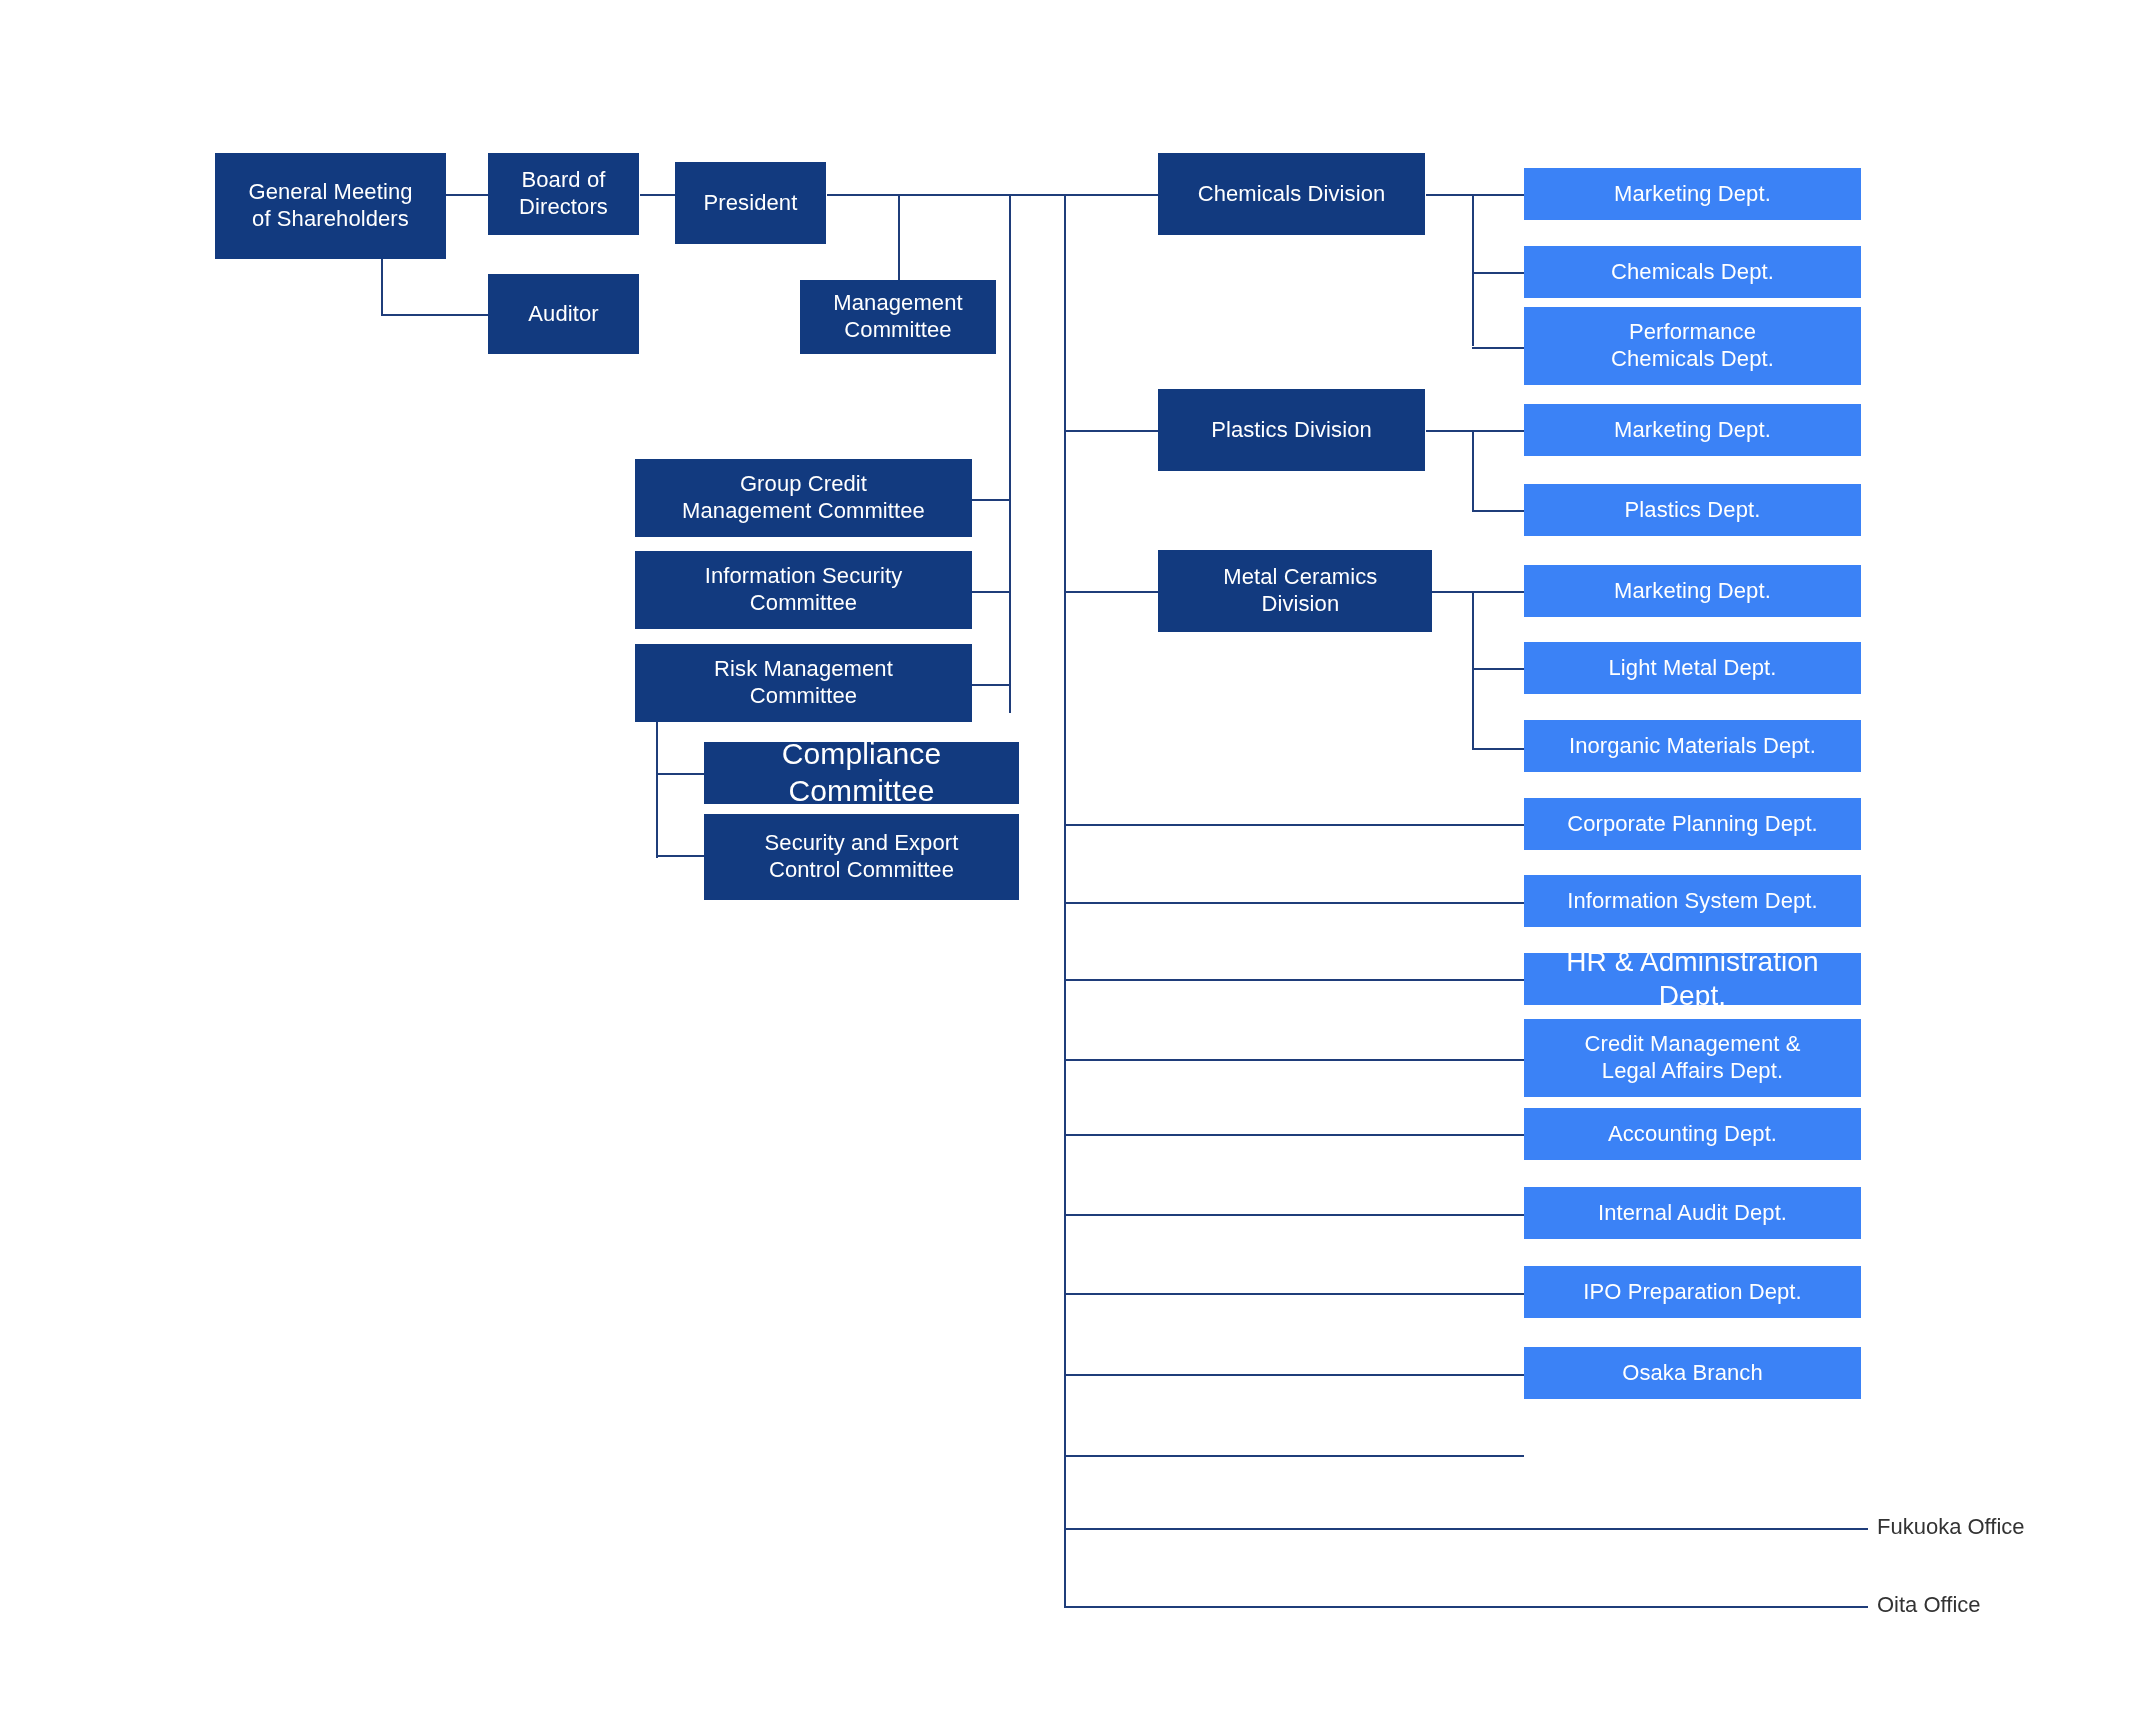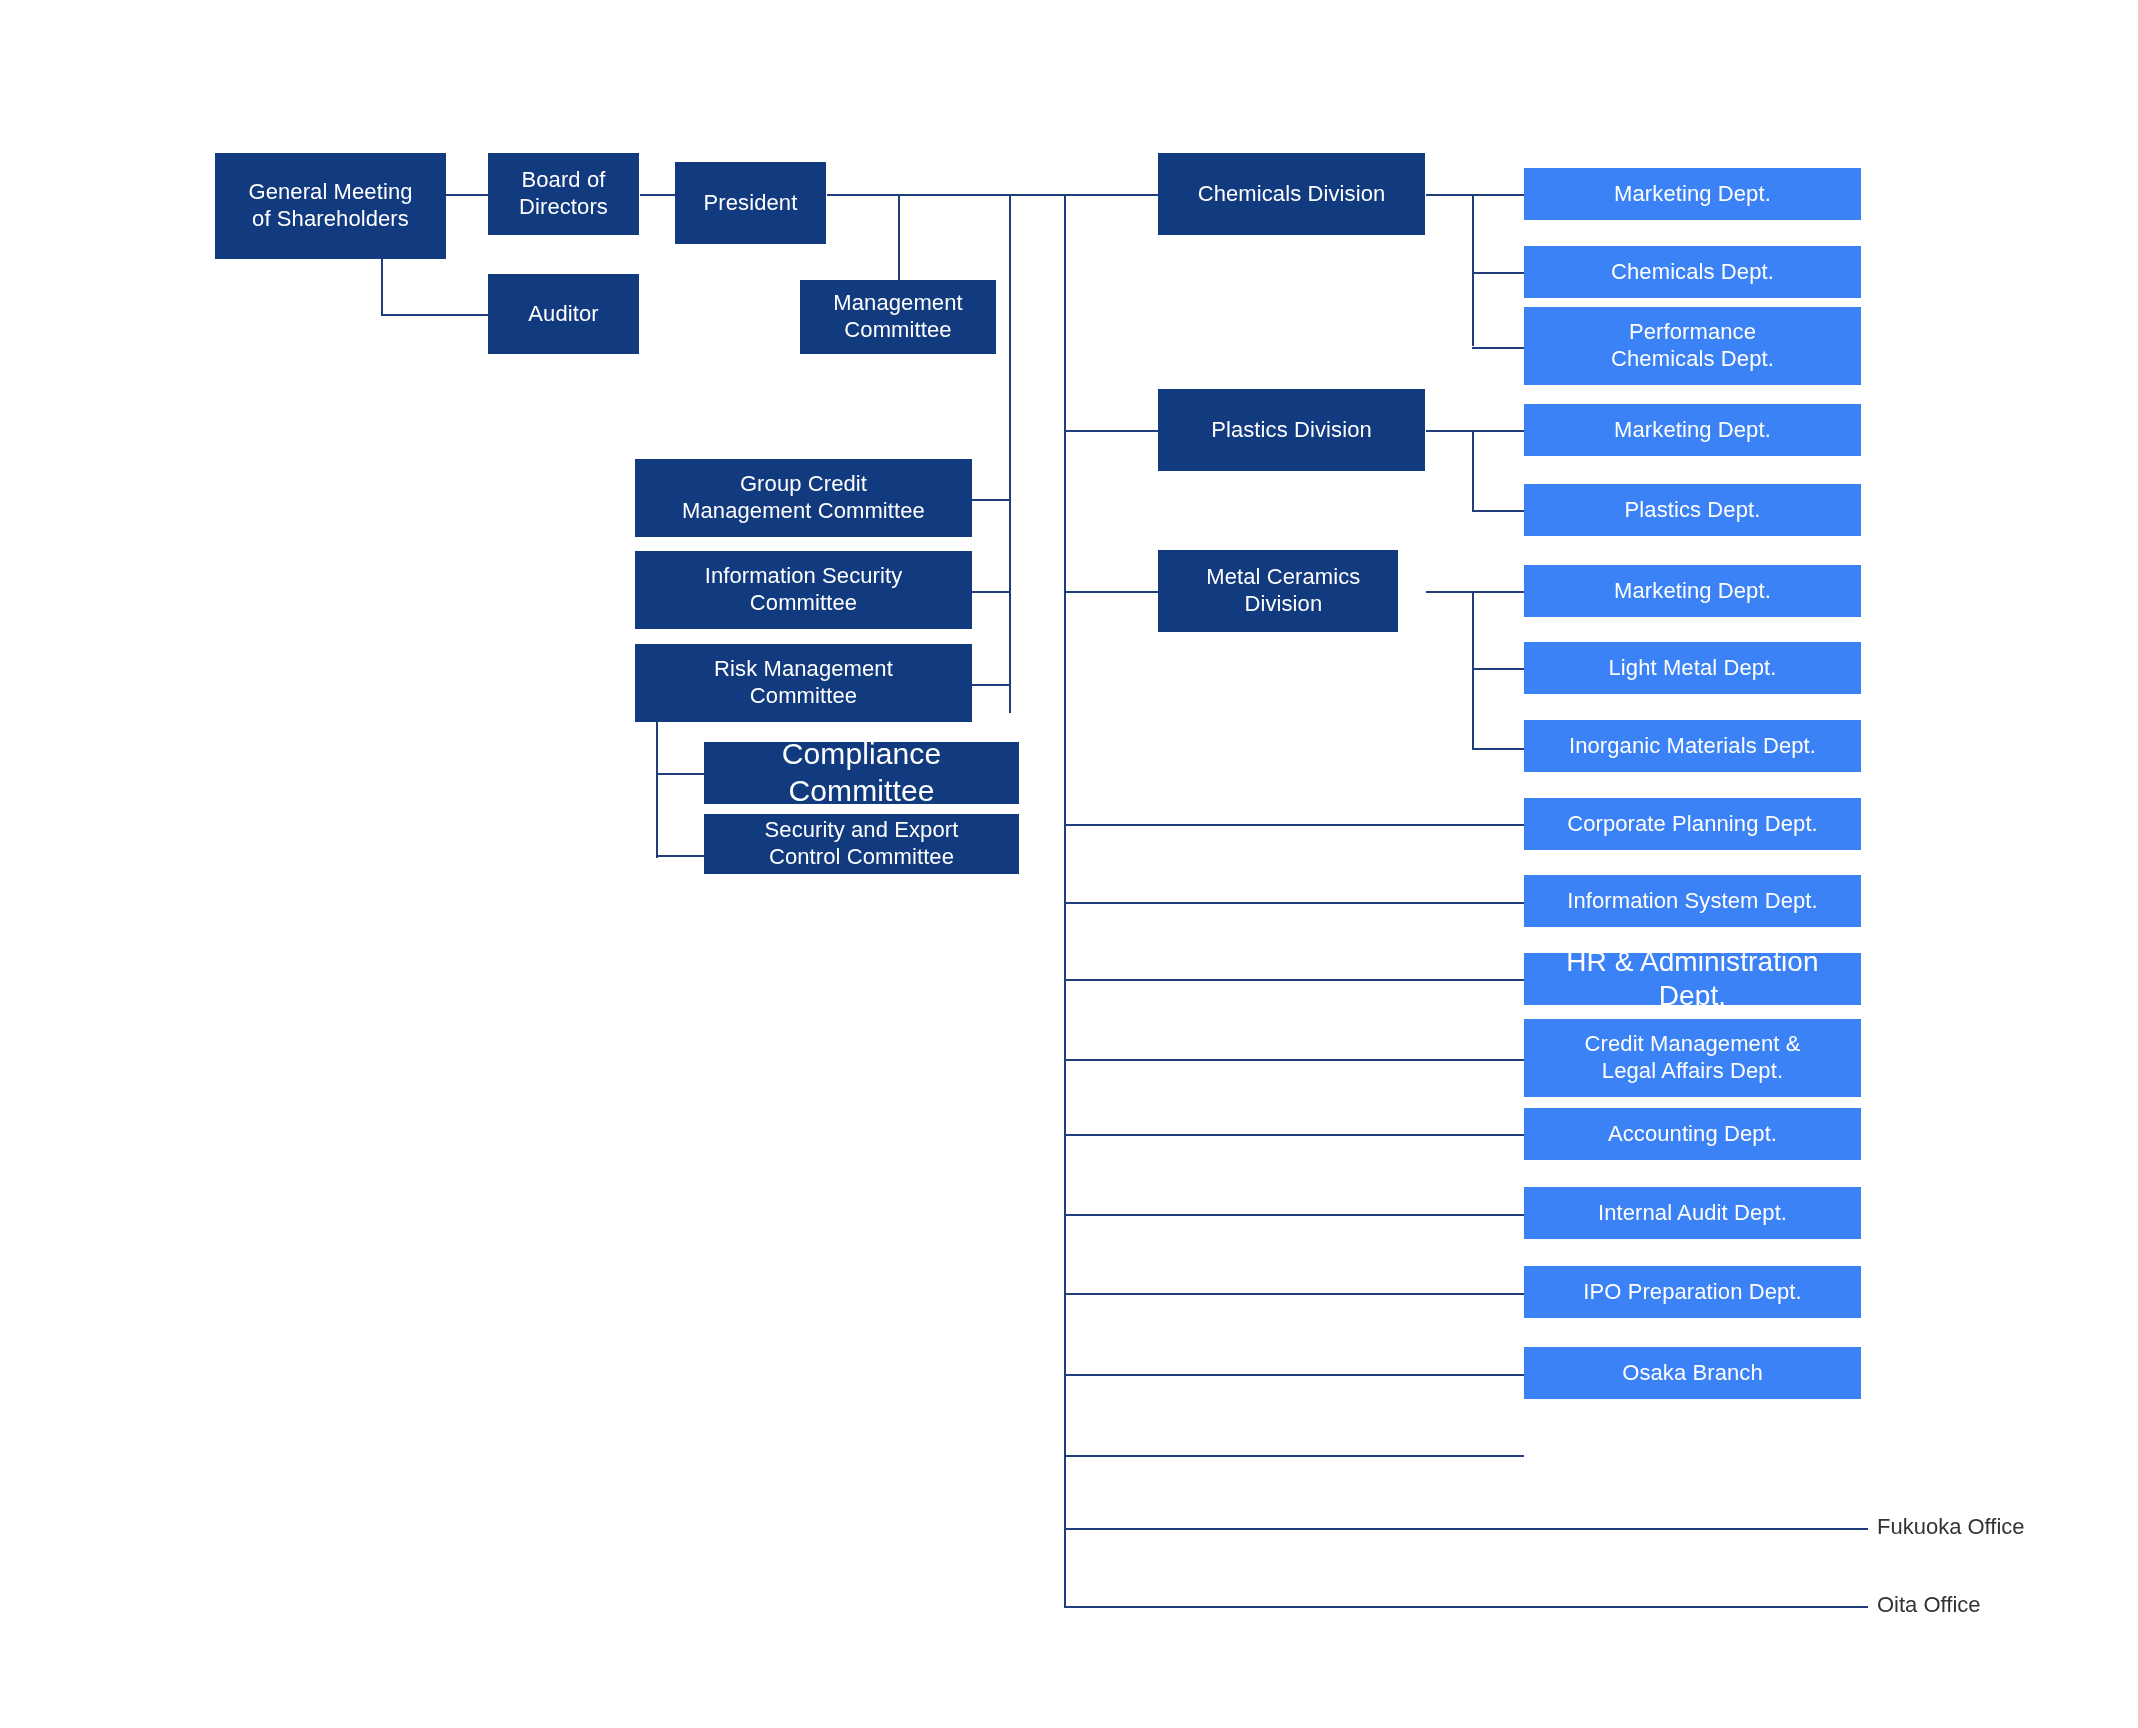--- a/index.html
+++ b/index.html
@@ -153,34 +153,34 @@
 
   <div class="node dark" style="left:635px; top:644px; width:337px; height:78px; font-size:22px;">
     <span class="lbl">Risk Management
 Committee</span>
   </div>
 
   <div class="node dark" style="left:704px; top:742px; width:315px; height:62px; font-size:30px;align-items:center;">
     <span class="lbl">Compliance Committee</span>
   </div>
 
-  <div class="node dark" style="left:704px; top:814px; width:315px; height:60px; font-size:22px;">
+  <div class="node dark" style="left:704px; top:814px; width:315px; height:86px; font-size:22px;">
     <span class="lbl">Security and Export
 Control Committee</span>
   </div>
 
   <div class="node dark" style="left:1158px; top:153px; width:267px; height:82px; font-size:22px;">
     <span class="lbl">Chemicals Division</span>
   </div>
 
   <div class="node dark" style="left:1158px; top:389px; width:267px; height:82px; font-size:22px;">
     <span class="lbl">Plastics Division</span>
   </div>
 
-  <div class="node dark" style="left:1158px; top:550px; width:240px; height:82px; font-size:22px;padding-left:16px;">
+  <div class="node dark" style="left:1158px; top:550px; width:274px; height:82px; font-size:22px;padding-left:16px;">
     <span class="lbl">Metal Ceramics
 Division</span>
   </div>
 
   <div class="node light" style="left:1524px; top:168px; width:337px; height:52px; font-size:22px;">
     <span class="lbl">Marketing Dept.</span>
   </div>
   <div class="node light" style="left:1524px; top:246px; width:337px; height:52px; font-size:22px;">
     <span class="lbl">Chemicals Dept.</span>
   </div>

